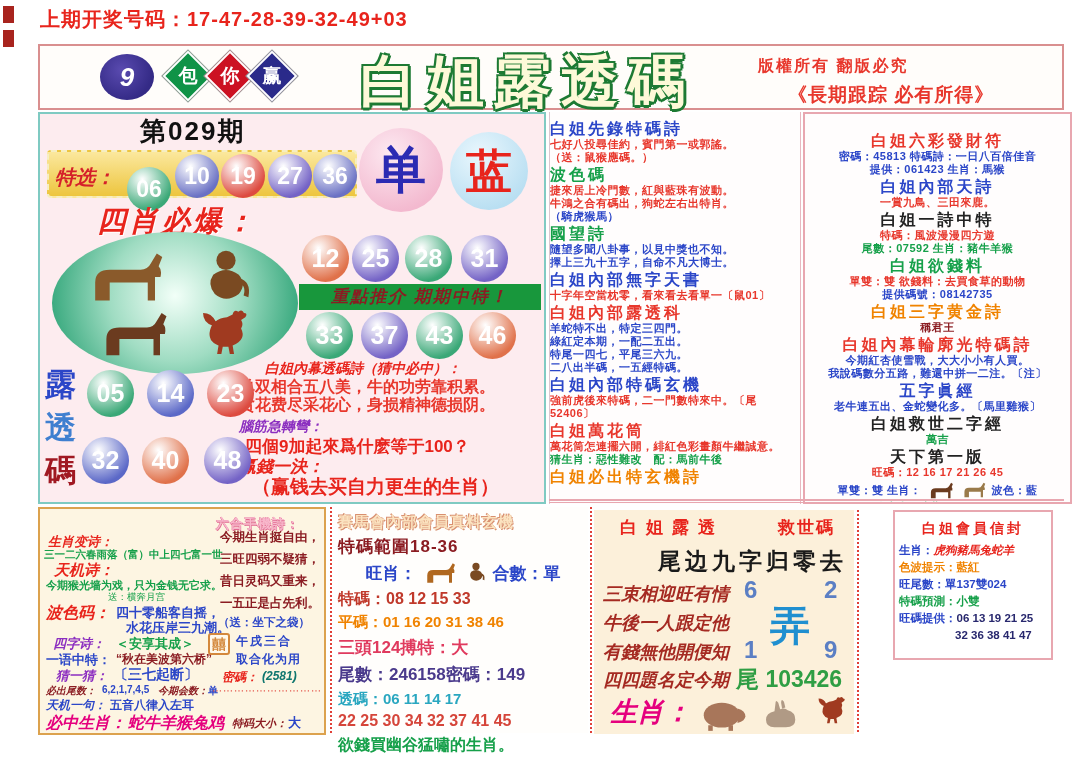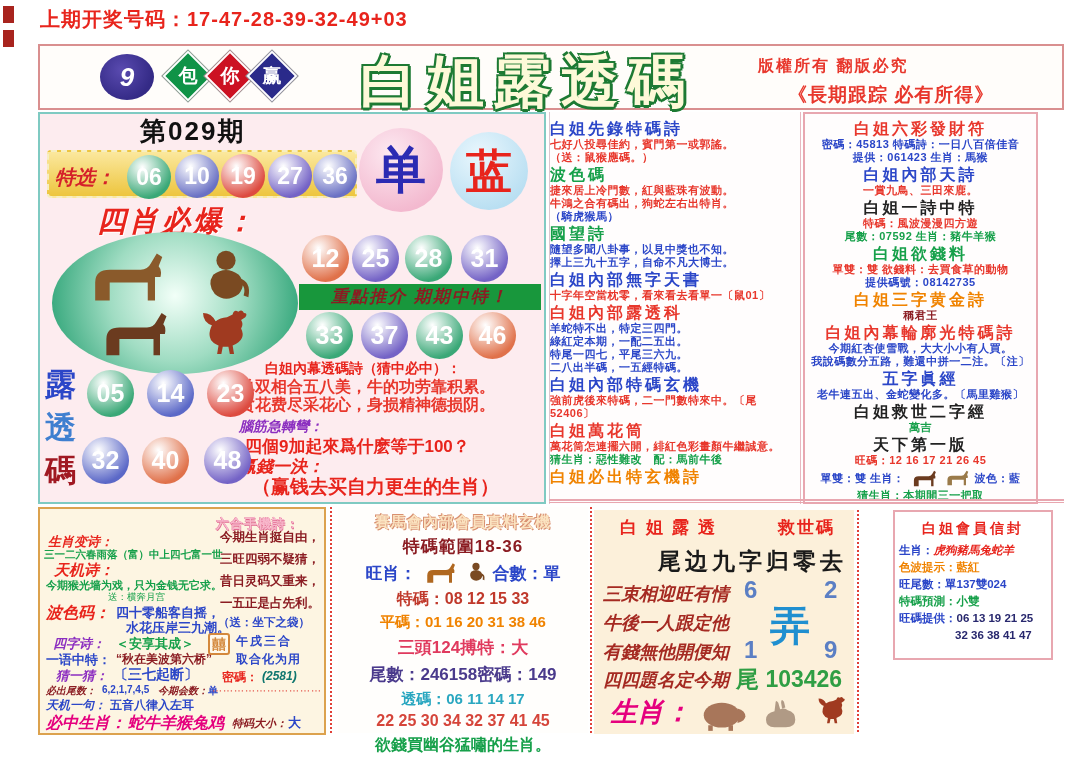--- a/index.html
+++ b/index.html
@@ -35,47 +35,47 @@
   .b-orange { background:radial-gradient(circle at 35% 28%, #ffffff, #e0714a 72%); }
   .b-blue { background:radial-gradient(circle at 35% 28%, #ffffff, #5b68c7 72%); }
   .ball-s { width:44px; height:44px; font-size:23px; line-height:44px; }
   .ball-m { width:47px; height:47px; font-size:25px; line-height:47px; }
   .big-circle { border-radius:50%; text-align:center; font-weight:bold; }
   .dan-circle { left:319px; top:14px; width:84px; height:84px; background:radial-gradient(circle at 38% 30%, #fde9f1, #f3b9cf 75%); color:#2b2bb3; font-size:50px; line-height:84px; }
   .lan-circle { left:410px; top:18px; width:78px; height:78px; background:radial-gradient(circle at 38% 30%, #eaf7fd, #b9dff2 75%); color:#e8241c; font-size:46px; line-height:78px; }
   .sixiao { left:57px; top:88px; font-size:29px; font-weight:bold; font-style:italic; color:#e8241c; letter-spacing:3px; text-shadow:1px 1px 0 #fff; }
   .green-ellipse { left:12px; top:118px; width:246px; height:142px; border-radius:50%; background:radial-gradient(circle at 50% 45%, #f2fff8 0%, #9fdcc2 45%, #2ea477 90%); }
   .banner { left:259px; top:170px; width:242px; height:26px; background:#18973c; color:#8b1c22; font-size:17px; font-weight:bold; font-style:italic; text-align:center; line-height:26px; letter-spacing:2px; }
-  .poem-title { left:225px; top:246px; font-size:14px; font-weight:bold; color:#e8241c; }
+  .poem-title { left:225px; top:246px; font-size:14px; font-weight:bold; font-style:italic; color:#e8241c; }
   .poem-line { left:199px; font-size:16px; font-weight:bold; color:#e8372c; }
   .brain-label { left:199px; top:304px; font-size:14px; font-weight:bold; font-style:italic; color:#8c2fc0; }
   .brain-q { left:205px; top:321px; font-size:17px; font-weight:bold; color:#e8241c; }
   .win-label { left:199px; top:341px; font-size:17px; font-weight:bold; font-style:italic; color:#e8241c; }
   .win-note { left:212px; top:360px; font-size:19px; font-weight:bold; color:#e8241c; }
   .vert-char { left:5px; font-size:31px; font-weight:bold; }
 
   
   .mid-col { left:549px; top:112px; width:252px; height:392px; background:#fffdfd; border-left:1px solid #d8c8d0; border-right:1px solid #e8b8c0; padding-top:6px; overflow:hidden; }
   .sec-title { font-size:16px; font-weight:bold; letter-spacing:3px; line-height:18px; margin-top:2px; }
   .sec-line { font-size:11px; font-weight:bold; line-height:13px; letter-spacing:0.5px; }
   .t-red { color:#e8372c; } .t-blue { color:#2b46c8; } .t-green { color:#16a04a; } .t-orange { color:#f08300; }
   .t-maroon { color:#8b1c22; } .t-black { color:#222; }
   .t-rainbow { color:#f08300; }
 
   
-  .right-col { left:803px; top:112px; width:235px; height:392px; background:#fffdfd; border:2px solid #e8a7b0; padding-top:4px; text-align:center; overflow:hidden; }
+  .right-col { left:803px; top:112px; width:269px; height:392px; background:#fffdfd; border:2px solid #e8a7b0; padding-top:16px; text-align:center; overflow:hidden; }
   .animal-row { display:flex; align-items:center; justify-content:center; gap:4px; height:22px; }
   .animal { display:inline-block; }
   .animal svg { width:100%; height:100%; }
 
   
   .divider-h { left:549px; top:499px; width:515px; height:4px; border-top:2px solid #e8a7b0; border-bottom:1px solid #e8a7b0; }
   .dot-v { border-left:2px dotted #e04038; }
   .box1 { left:38px; top:507px; width:288px; height:228px; border:2px solid #dca24e; background:#fdf5e2; }
-  .box2 { left:338px; top:507px; width:250px; height:226px; background:#fffefc; text-align:center; }
+  .box2 { left:338px; top:507px; width:250px; height:226px; background:#fffefc; text-align:left; }
   .box3 { left:594px; top:510px; width:260px; height:224px; background:#fcf0da; }
   .box4 { left:893px; top:510px; width:160px; height:150px; border:2px solid #e8a7b0; background:#fff; }
 
   .outline-pink { color:#f8b8cc; text-shadow:0.5px 0.5px 0 #e06a90, -0.5px -0.5px 0 #e06a90; font-weight:bold; }
   .outline-gold { color:#fbe3c0; text-shadow:1px 1px 0 #d89070, -1px -1px 0 #d89070; font-weight:bold; }
   .seal { border:2px solid #d4883c; color:#d4883c; font-size:14px; font-weight:bold; line-height:18px; text-align:center; border-radius:3px; background:#fff8ea; }
 </style>
 </head>
 <body>
 
@@ -99,21 +99,21 @@
     <div class="abs main-title">白姐露透碼</div>
     <div class="abs copyright">版權所有 翻版必究</div>
     <div class="abs slogan">《長期跟踪 必有所得》</div>
   </div>
 
   <div class="abs left-panel">
     <div class="abs issue">第029期</div>
 
     <div class="abs tex-strip">
       <div class="abs tex-label">特选：</div>
-      <div class="abs ball ball-s b-green" style="left:78px;top:3px">06</div>
+      <div class="abs ball ball-s b-green" style="left:78px;top:15px">06</div>
       <div class="abs ball ball-s b-slate" style="left:126px;top:2px">10</div>
       <div class="abs ball ball-s b-red" style="left:172px;top:2px">19</div>
       <div class="abs ball ball-s b-purple" style="left:219px;top:2px">27</div>
       <div class="abs ball ball-s b-slate" style="left:264px;top:2px">36</div>
     </div>
 
     <div class="abs big-circle dan-circle">单</div>
     <div class="abs big-circle lan-circle">蓝</div>
 
     <div class="abs sixiao">四肖必爆：</div>
@@ -276,21 +276,21 @@
 
     <div class="abs outline-pink" style="left:176px;top:6px;font-size:13px;letter-spacing:1px">六合手機詩：</div>
     <div class="abs" style="left:180px;top:20px;font-size:12.5px;color:#8b1c22;font-weight:bold">今期生肖挺自由，</div>
     <div class="abs" style="left:180px;top:42px;font-size:12.5px;color:#8b1c22;font-weight:bold">三旺四弱不疑猜，</div>
     <div class="abs" style="left:180px;top:64px;font-size:12.5px;color:#8b1c22;font-weight:bold">昔日灵码又重来，</div>
     <div class="abs" style="left:180px;top:86px;font-size:12.5px;color:#8b1c22;font-weight:bold">一五正是占先利。</div>
     <div class="abs" style="left:178px;top:106px;font-size:11.5px;color:#2b46c8;font-weight:bold">（送：坐下之袋）</div>
     <div class="abs seal" style="left:168px;top:124px;width:22px;height:22px">囍</div>
     <div class="abs" style="left:196px;top:124px;font-size:12px;color:#2b46c8;font-weight:bold;letter-spacing:2px">午戌三合</div>
     <div class="abs" style="left:196px;top:142px;font-size:12px;color:#2b46c8;font-weight:bold;letter-spacing:1px">取合化为用</div>
-    <div class="abs" style="left:182px;top:160px;font-size:12px;color:#e8241c;font-weight:bold">密碼：</div>
+    <div class="abs" style="left:182px;top:160px;font-size:12px;font-style:italic;color:#e8241c;font-weight:bold">密碼：</div>
     <div class="abs" style="left:222px;top:160px;font-size:12px;font-style:italic;color:#0f766e;font-weight:bold">(2581)</div>
     <div class="abs" style="left:172px;top:176px;font-size:10px;color:#e04038;letter-spacing:1px">⋯⋯⋯⋯⋯⋯⋯⋯⋯⋯</div>
   </div>
 
   <div class="abs box2">
     <div class="outline-gold" style="margin-top:6px;font-size:15px;letter-spacing:1px">賽馬會內部會員真料玄機</div>
     <div style="margin-top:3px;font-size:17px;font-weight:bold;color:#8b1c22;letter-spacing:1px">特碼範圍18-36</div>
     <div class="animal-row" style="height:26px;margin-top:2px">
       <span style="font-size:17px;font-weight:bold;color:#2b46c8">旺肖：</span>
       <span class="animal" style="width:38px;height:24px">

